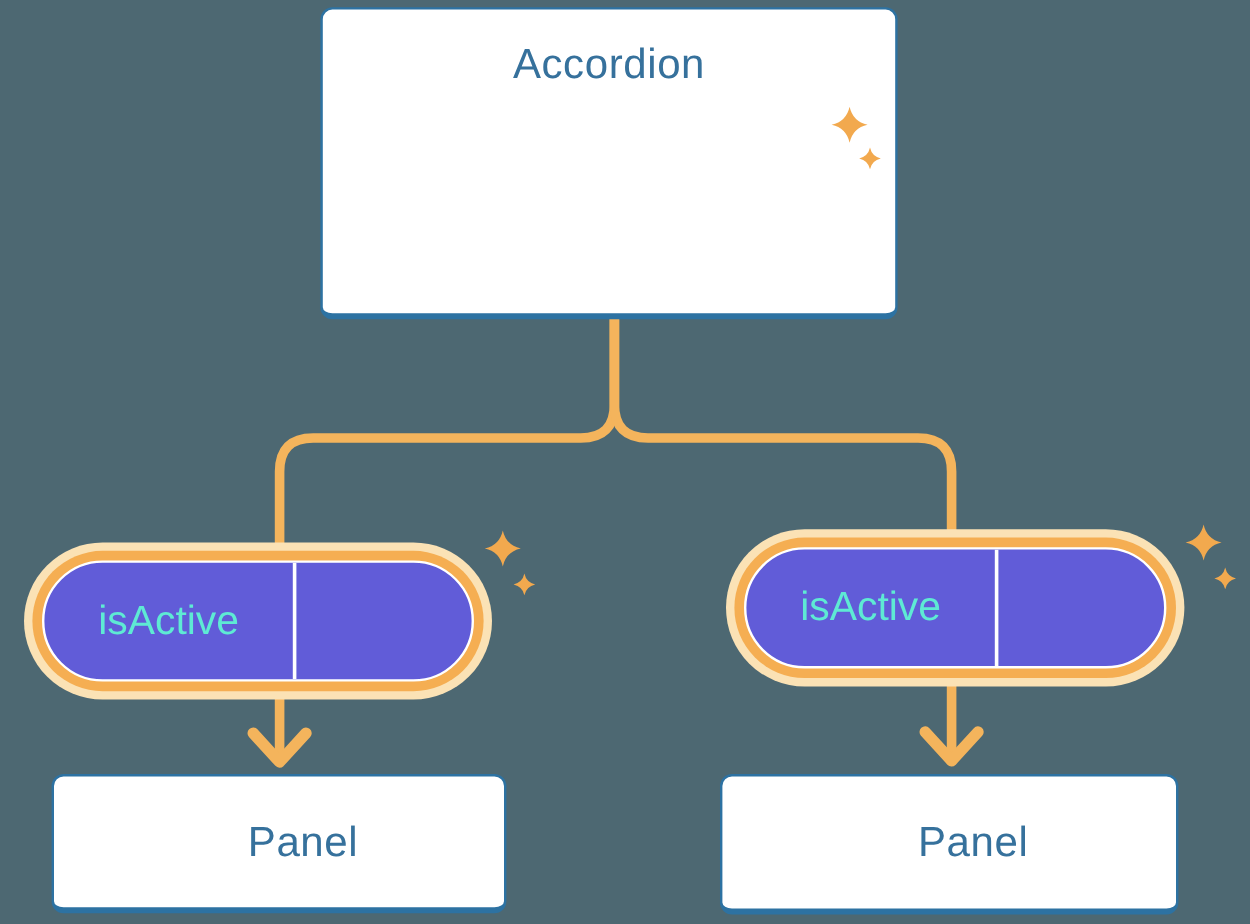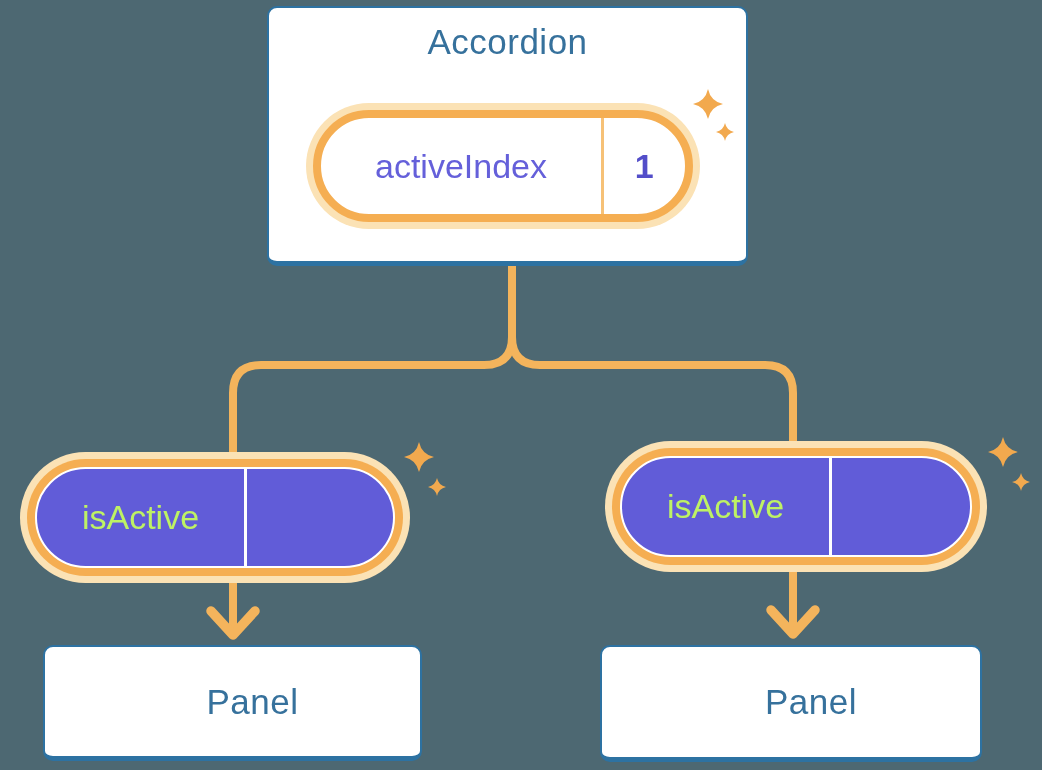--- a/index.html
+++ b/index.html
@@ -47,21 +47,21 @@
     position:absolute;
     z-index:2;
     background:#ffffff;
     border:2.5px solid var(--blue-border);
     border-bottom-width:5px;
     border-radius:10px;
     box-sizing:border-box;
   }
   #accordion-card{left:267px;top:6px;width:481px;height:260px;}
   .card-title{
-    margin-top:14px;
+    margin-top:26px;
     text-align:center;
     color:var(--blue-text);
     font-size:35px;
     font-weight:500;
     letter-spacing:0.5px;
   }
 
   .panel-card{
     display:flex;align-items:center;justify-content:center;
     color:var(--blue-text);
@@ -97,21 +97,21 @@
     box-shadow:0 0 0 7px var(--glow);
     color:var(--purple-text);
   }
   #state-pill-accordion .divider{background:var(--orange-divider);}
   #state-pill-accordion .cell-value{color:#534EC9;}
 
   .pill-bool{
     background:var(--purple);
     border:2.5px solid #ffffff;
     box-shadow:0 0 0 8px var(--orange-ring),0 0 0 15px var(--glow);
-    color:#bef264;
+    color:#5eead4;
   }
   .pill-bool .cell-label{width:207px;}
   .pill-bool .divider{background:#ffffff;}
 
   #state-pill-left{left:35px;top:467px;width:360px;height:101px;}
   #state-pill-right{left:620px;top:456px;width:352px;height:101px;}
 </style>
 </head>
 <body>
 
@@ -121,25 +121,20 @@
     <path class="connector" d="M512,266 L512,337 Q512,365 484,365 L261,365 Q233,365 233,393 L233,628"></path>
     <path class="connector" d="M512,266 L512,337 Q512,365 540,365 L765,365 Q793,365 793,393 L793,626"></path>
     <path class="arrowhead" d="M211,611 L233,635 L255,611"></path>
     <path class="arrowhead" d="M771,610 L793,634 L815,610"></path>
   </svg>
 
   <div class="card" id="accordion-card">
     <div class="card-title">Accordion</div>
   </div>
 
-  <div class="pill" id="state-pill-accordion">
-    <div class="cell-label">activeIndex</div>
-    <div class="divider"></div>
-    <div class="cell-value">1</div>
-  </div>
 
   <div class="pill pill-bool" id="state-pill-left">
     <div class="cell-label">isActive</div>
     <div class="divider"></div>
   </div>
 
   <div class="pill pill-bool" id="state-pill-right">
     <div class="cell-label">isActive</div>
     <div class="divider"></div>
   </div>

